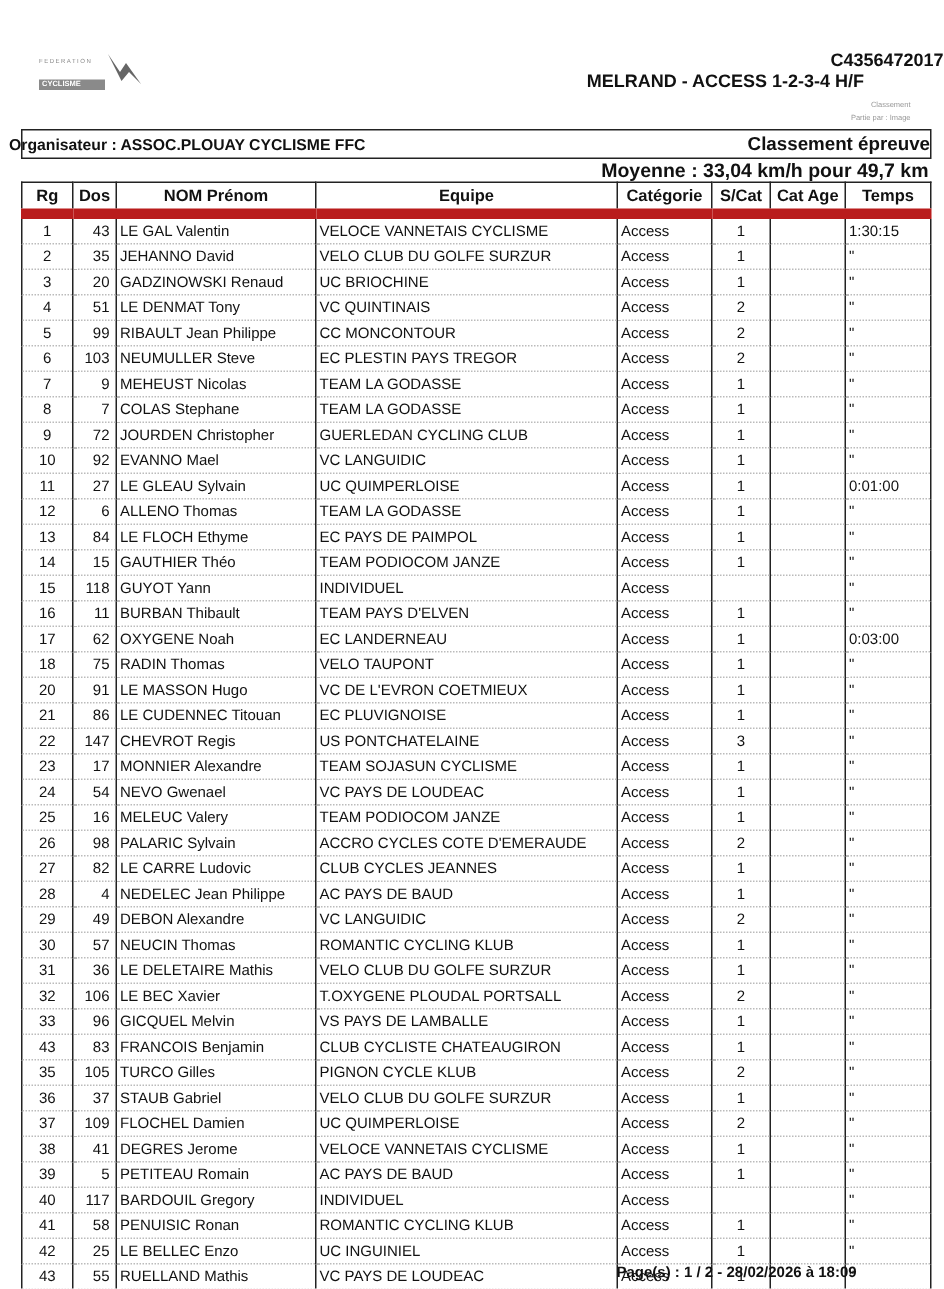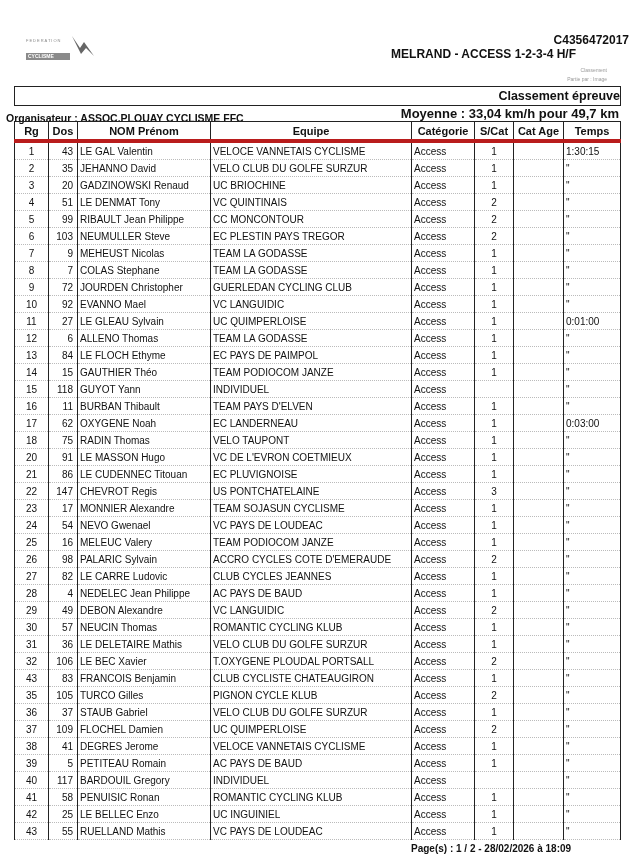--- a/index.html
+++ b/index.html
@@ -6,25 +6,25 @@
   body { width:629px; height:859px; position:relative; overflow:hidden;
          font-family:"Liberation Sans", sans-serif; color:#111; }
   .logo { position:absolute; left:22px; top:32px; width:80px; height:36px; }
   .logo .fed { position:absolute; left:4px; top:6px; font-size:4px; letter-spacing:1px; color:#888; }
   .logo .bar { position:absolute; left:4px; top:21px; width:42px; height:7px; background:#8a8a8a; color:#fff; font-size:5px; font-weight:bold; line-height:7px; padding-left:2px; }
   .logo .wing { position:absolute; left:48px; top:2px; }
   .head-code { position:absolute; left:0; width:629px; top:33px; text-align:right; font-weight:bold; font-size:12px; }
   .head-title { position:absolute; left:12px; width:564px; top:47px; text-align:right; font-weight:bold; font-size:12px; }
   .right-small { position:absolute; right:22px; top:66px; font-size:5px; color:#999; text-align:right; line-height:9px; }
   .title-box { position:absolute; left:14px; top:86px; width:605px; height:18px; border:1px solid #222; text-align:right; font-weight:bold; font-size:12.5px; line-height:18px; }
-  .org { position:absolute; left:6px; top:112px; font-weight:bold; font-size:10.5px; }
+  .org { position:absolute; left:6px; top:91px; font-weight:bold; font-size:10.5px; }
   .moy { position:absolute; right:10px; top:106px; font-weight:bold; font-size:13px; }
   table { position:absolute; left:14px; top:121px; border-collapse:collapse; table-layout:fixed; width:606px; }
   th, td { border-left:1.5px solid #222; border-right:1.5px solid #222; padding:0 2px; height:16px; white-space:nowrap; overflow:hidden; font-size:10px; }
-  th { border-top:1.5px solid #222; border-bottom:4px solid #b91c1c; font-weight:bold; font-size:11px; height:17px; text-align:center; }
+  th { border-top:1.5px solid #222; border-bottom:7px solid #b91c1c; font-weight:bold; font-size:11px; height:17px; text-align:center; }
   td { border-bottom:1px dotted #bbb; line-height:15px; }
   .c-rg { text-align:center; } .c-dos { text-align:right; padding-right:4px; }
   .c-scat { text-align:center; } .c-temps { text-align:left; }
   .c-nom, .c-eq, .c-cat { text-align:left; }
   .footer { position:absolute; left:411px; top:843px; font-size:10px; font-weight:bold; background:transparent; }
 </style>
 </head>
 <body>
 
 <div class="logo">
@@ -374,20 +374,30 @@
         <td class="c-rg">32</td>
         <td class="c-dos">106</td>
         <td class="c-nom">LE BEC Xavier</td>
         <td class="c-eq">T.OXYGENE PLOUDAL PORTSALL</td>
         <td class="c-cat">Access</td>
         <td class="c-scat">2</td>
         <td class="c-catage"></td>
         <td class="c-temps">"</td>
       </tr>
       <tr>
+        <td class="c-rg">33</td>
+        <td class="c-dos">96</td>
+        <td class="c-nom">GICQUEL Melvin</td>
+        <td class="c-eq">VS PAYS DE LAMBALLE</td>
+        <td class="c-cat">Access</td>
+        <td class="c-scat">1</td>
+        <td class="c-catage"></td>
+        <td class="c-temps">"</td>
+      </tr>
+      <tr>
         <td class="c-rg">43</td>
         <td class="c-dos">83</td>
         <td class="c-nom">FRANCOIS Benjamin</td>
         <td class="c-eq">CLUB CYCLISTE CHATEAUGIRON</td>
         <td class="c-cat">Access</td>
         <td class="c-scat">1</td>
         <td class="c-catage"></td>
         <td class="c-temps">"</td>
       </tr>
       <tr>

